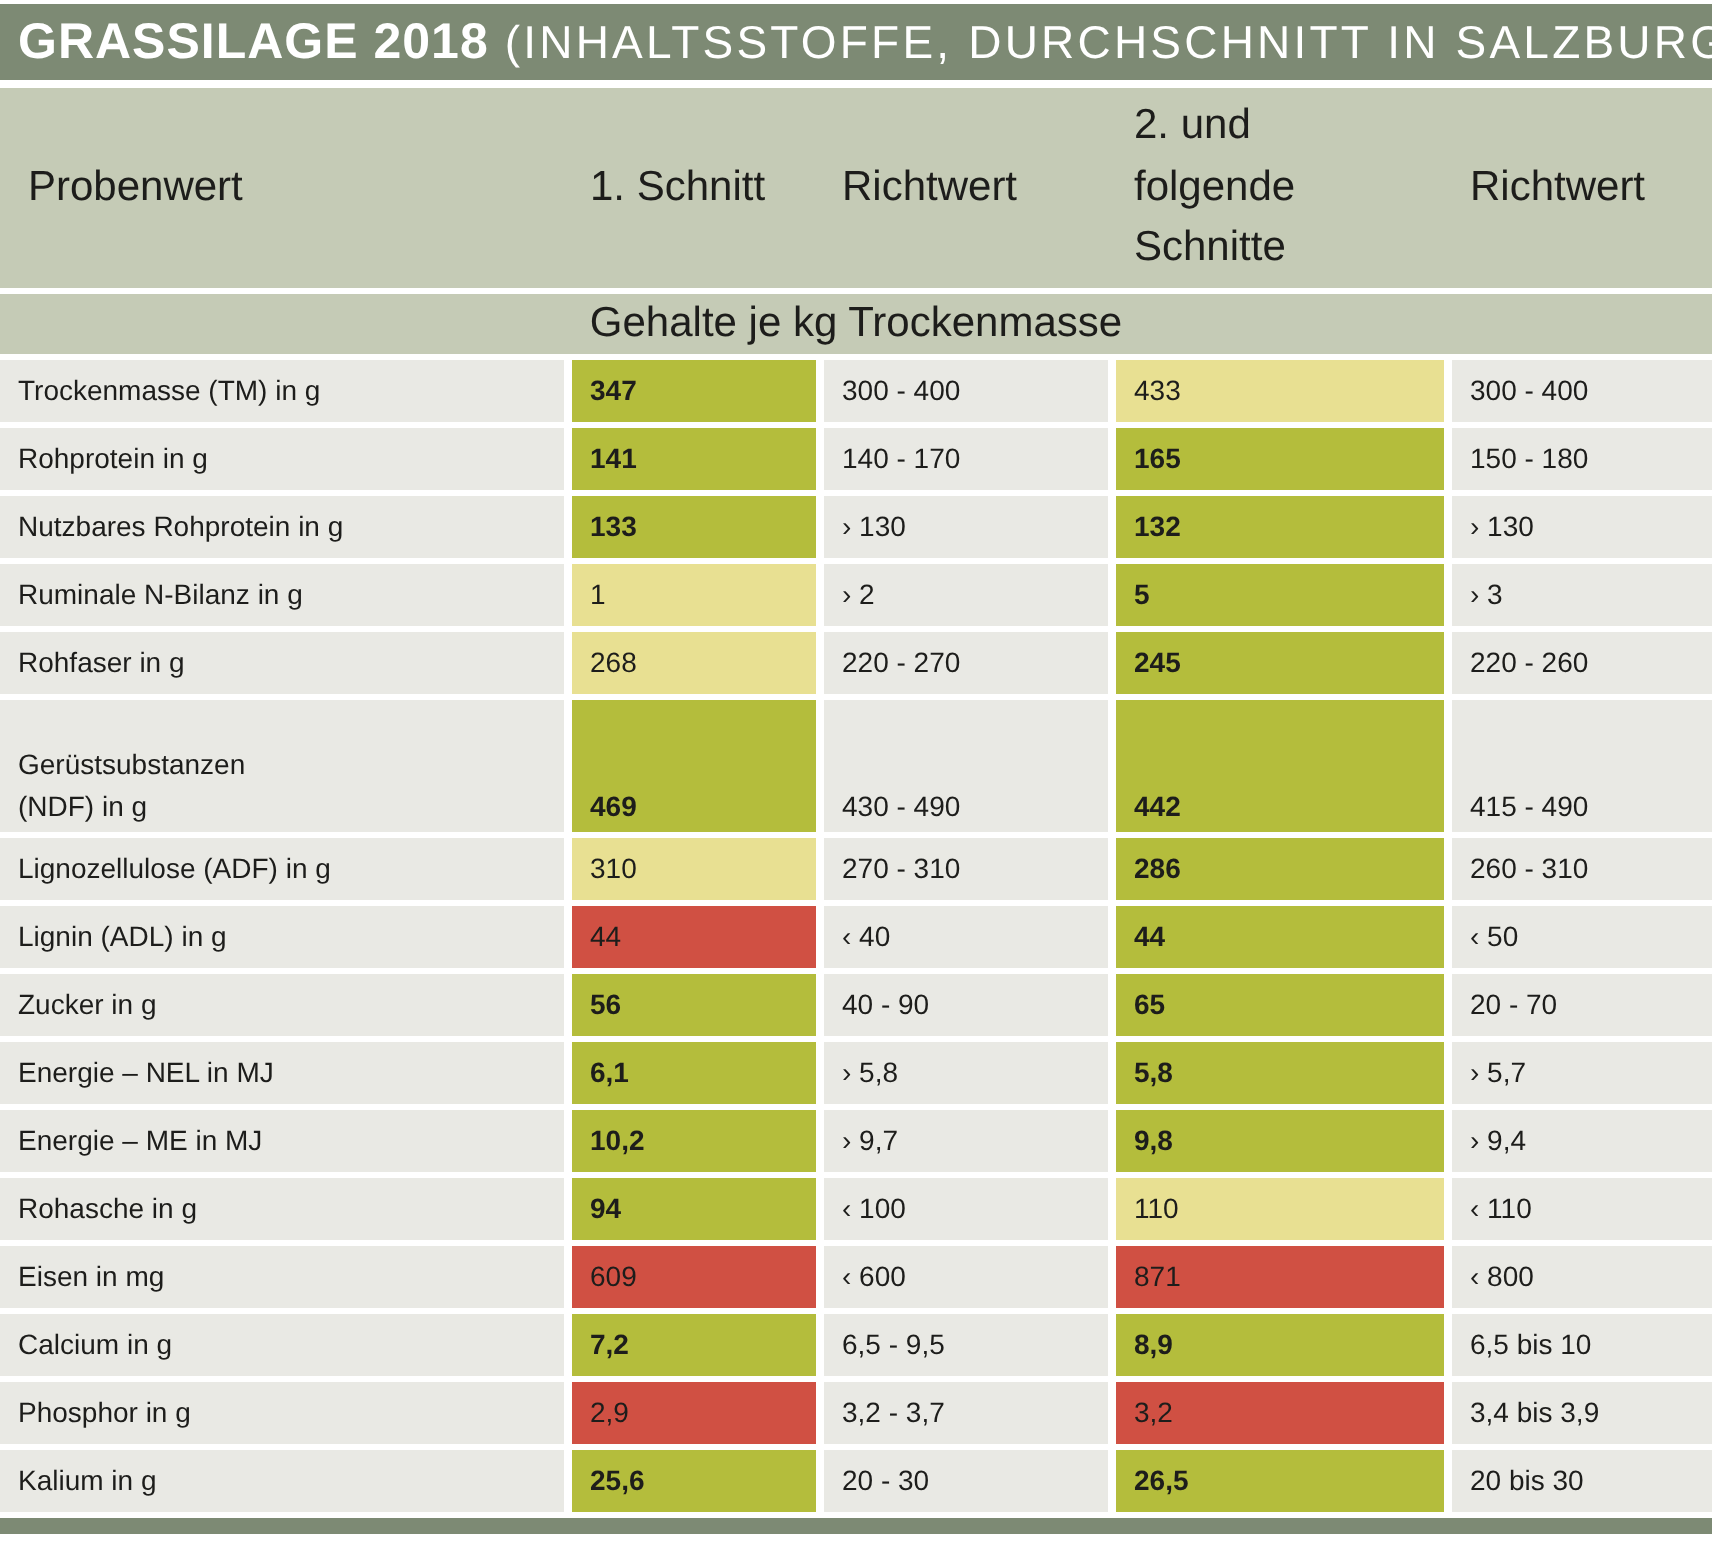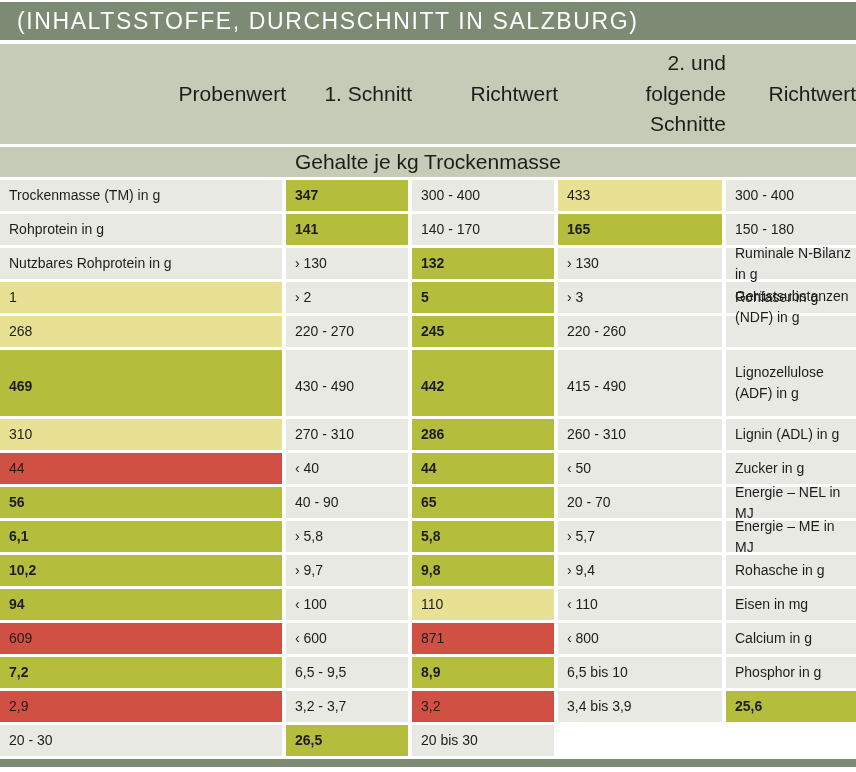--- a/index.html
+++ b/index.html
@@ -26,21 +26,21 @@
     display:flex;align-items:center;padding-left:9px;
     white-space:nowrap;overflow:hidden;
   }
   .t-bold{color:#fff;font-weight:700;font-size:25px;letter-spacing:.5px;}
   .t-light{color:#fff;font-weight:300;font-size:23px;letter-spacing:1.6px;margin-left:8px;}
   
   .head-band{
     margin-top:4px;height:100px;background:var(--header-bg);
     display:flex;align-items:center;font-size:21px;
   }
-  .h{padding-left:9px;line-height:1.45;text-align:right;}
+  .h{padding-left:9px;line-height:1.45;}
   .h1{width:286px;padding-left:14px;}
   .h2{width:126px;}
   .h3{width:146px;}
   .h4{width:168px;white-space:pre-line;}
   .h5{flex:1;}
   
   .sub-band{
     margin-top:3px;height:30px;background:var(--header-bg);
     display:flex;align-items:center;justify-content:center;
     font-size:21px;
@@ -55,30 +55,31 @@
     background:var(--gap);
     font-size:14px;
   }
   .cell{display:flex;align-items:center;padding-left:9px;white-space:pre-line;line-height:1.5;}
   .label{background:var(--cell-bg);}
   .ref{background:var(--cell-bg);}
   .value{background:var(--cell-bg);}
   .value.green{background:var(--green);font-weight:bold;}
   .value.yellow{background:var(--yellow);}
   .value.red{background:var(--red);}
-  .tall{align-items:flex-end;padding-bottom:19px;}
+  .tall{align-items:flex-end;padding-bottom:2px;}
   
   .bottom-bar{margin-top:3px;height:8px;background:var(--title-bar);}
 </style>
 </head>
 <body>
 
 <div class="page">
 
   <header class="title-bar">
+    <span class="t-bold">GRASSILAGE 2018</span>
     <span class="t-light">(INHALTSSTOFFE, DURCHSCHNITT IN SALZBURG)</span>
   </header>
 
   <div class="head-band">
     <div class="h h1">Probenwert</div>
     <div class="h h2">1. Schnitt</div>
     <div class="h h3">Richtwert</div>
     <div class="h h4">2. und
 folgende
 Schnitte</div>
@@ -94,20 +95,21 @@
       <div class="cell value green">347</div>
       <div class="cell ref">300 - 400</div>
       <div class="cell value yellow">433</div>
       <div class="cell ref">300 - 400</div>
       <div class="cell label">Rohprotein in g</div>
       <div class="cell value green">141</div>
       <div class="cell ref">140 - 170</div>
       <div class="cell value green">165</div>
       <div class="cell ref">150 - 180</div>
       <div class="cell label">Nutzbares Rohprotein in g</div>
+      <div class="cell value green">133</div>
       <div class="cell ref">› 130</div>
       <div class="cell value green">132</div>
       <div class="cell ref">› 130</div>
       <div class="cell label">Ruminale N-Bilanz in g</div>
       <div class="cell value yellow">1</div>
       <div class="cell ref">› 2</div>
       <div class="cell value green">5</div>
       <div class="cell ref">› 3</div>
       <div class="cell label">Rohfaser in g</div>
       <div class="cell value yellow">268</div>
@@ -158,20 +160,21 @@
       <div class="cell label">Calcium in g</div>
       <div class="cell value green">7,2</div>
       <div class="cell ref">6,5 - 9,5</div>
       <div class="cell value green">8,9</div>
       <div class="cell ref">6,5 bis 10</div>
       <div class="cell label">Phosphor in g</div>
       <div class="cell value red">2,9</div>
       <div class="cell ref">3,2 - 3,7</div>
       <div class="cell value red">3,2</div>
       <div class="cell ref">3,4 bis 3,9</div>
+      <div class="cell label">Kalium in g</div>
       <div class="cell value green">25,6</div>
       <div class="cell ref">20 - 30</div>
       <div class="cell value green">26,5</div>
       <div class="cell ref">20 bis 30</div>
     </div>
 
   <div class="bottom-bar"></div>
 
 </div>
 

